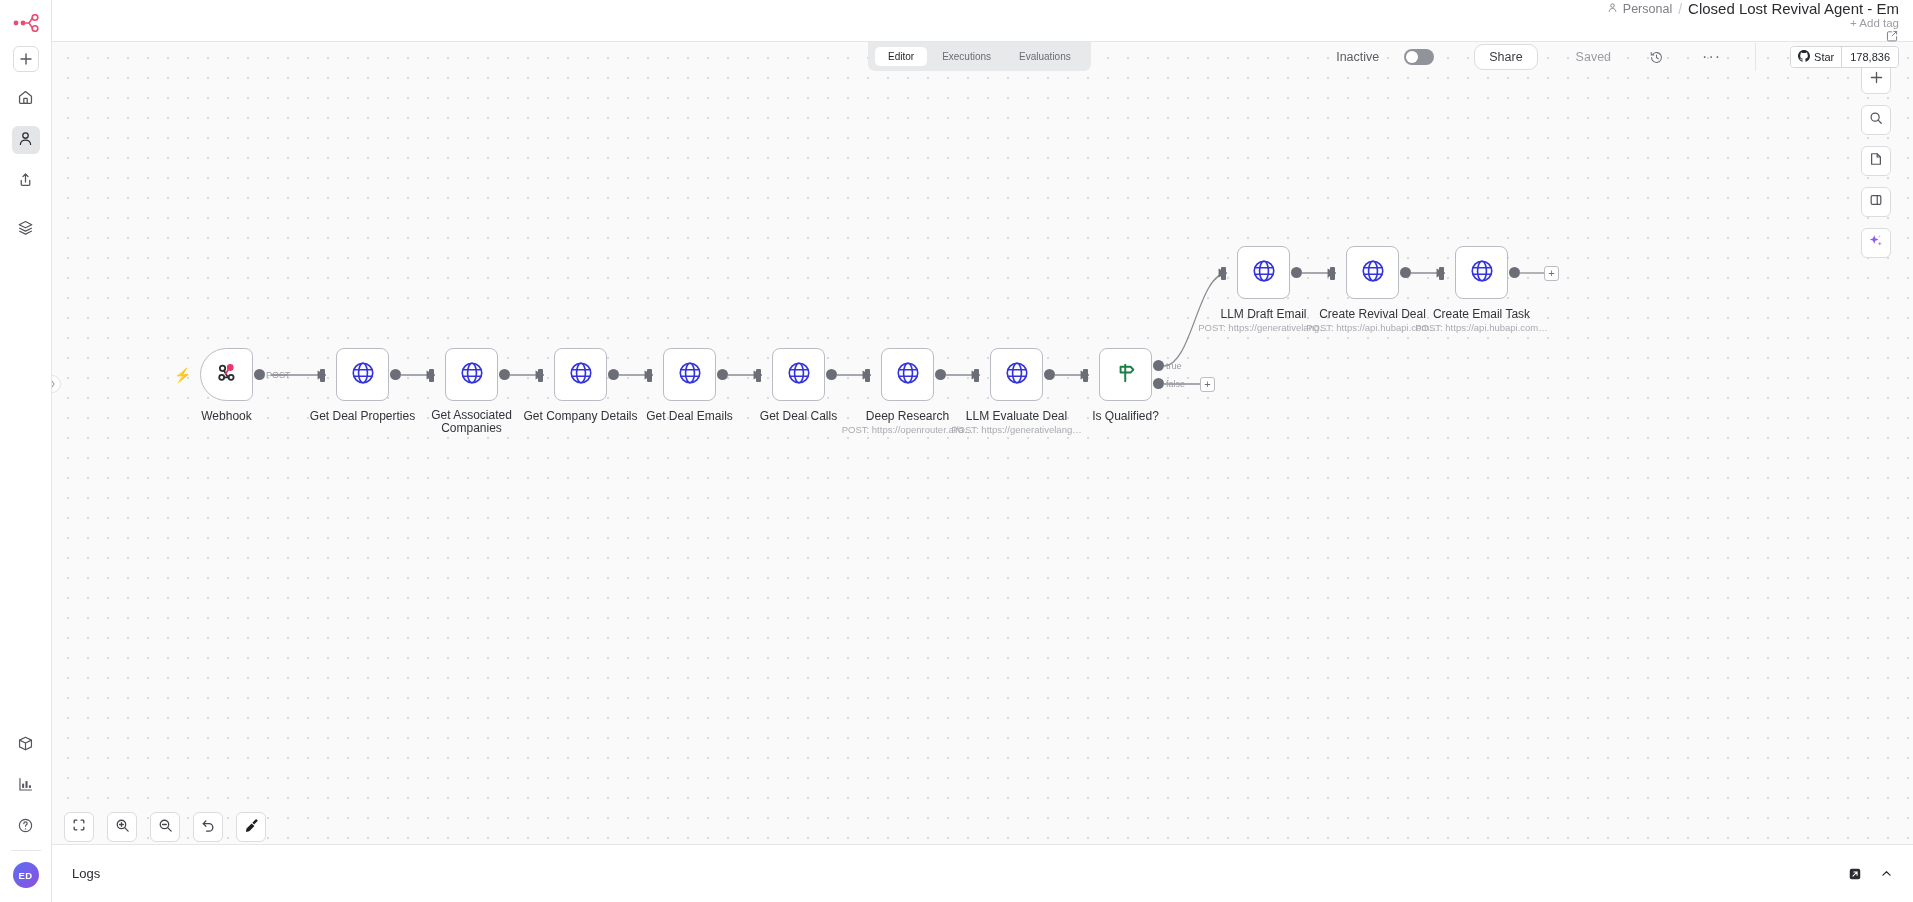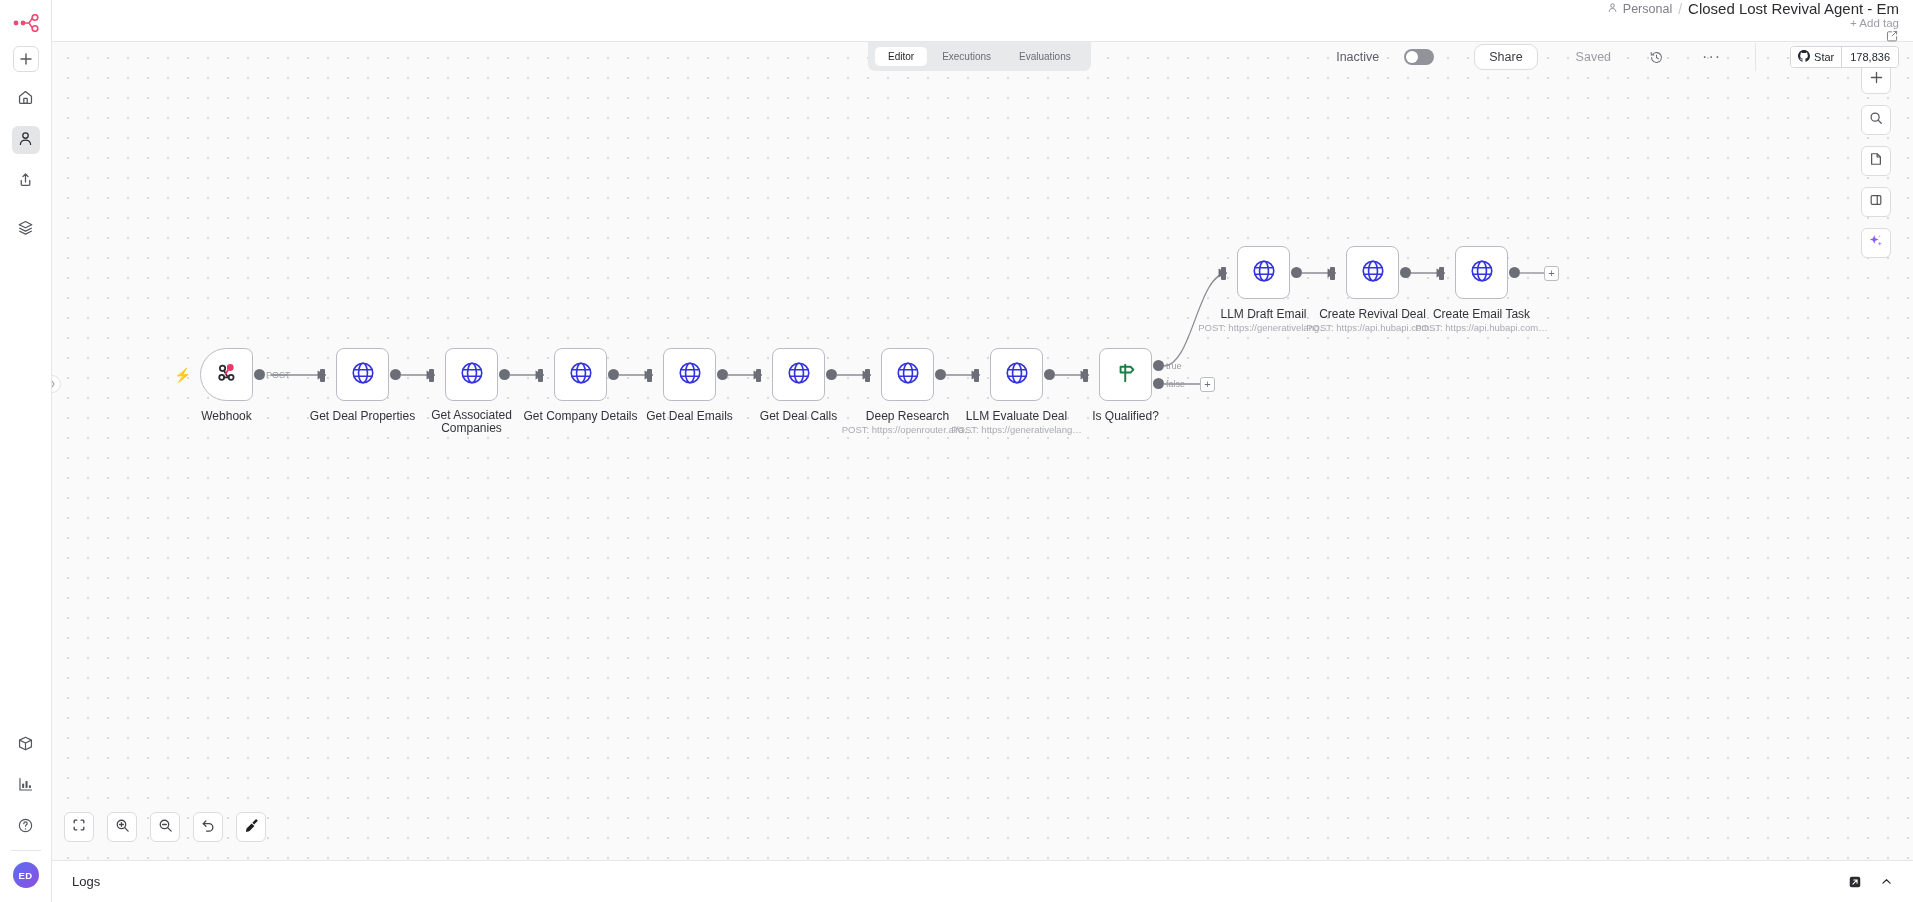--- a/index.html
+++ b/index.html
@@ -152,21 +152,21 @@
   #exec-btn {
     position: absolute; left: 50%; transform: translateX(-50%); bottom: 18px;
     background: #ff6d5a; color: #fff; border: none; border-radius: 7px;
     padding: 0 22px; height: 37px; display: flex; align-items: center; gap: 9px;
     font-size: 14px; font-weight: bold; cursor: pointer; z-index: 12;
     font-family: "Liberation Sans", sans-serif;
   }
 
   
   #logs {
-    position: absolute; left: 52px; right: 0; bottom: 0; height: 42px;
+    position: absolute; left: 52px; right: 0; bottom: 0; height: 58px;
     background: #fff; border-top: 1px solid #e5e6e8;
     display: flex; align-items: center; padding: 0 20px; z-index: 26;
   }
   .logs-lbl { font-size: 13px; color: #2b2c30; cursor: pointer; }
   .logs-right { margin-left: auto; display: flex; align-items: center; gap: 18px; color: #3b3d43; }
   .logs-ic { cursor: pointer; display: flex; }
 </style>
 </head>
 <body>
 

